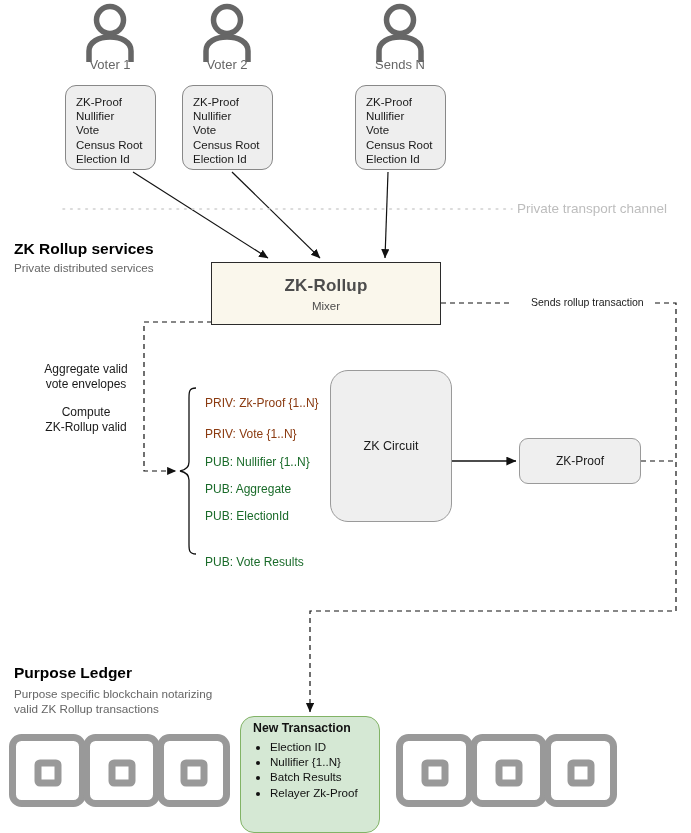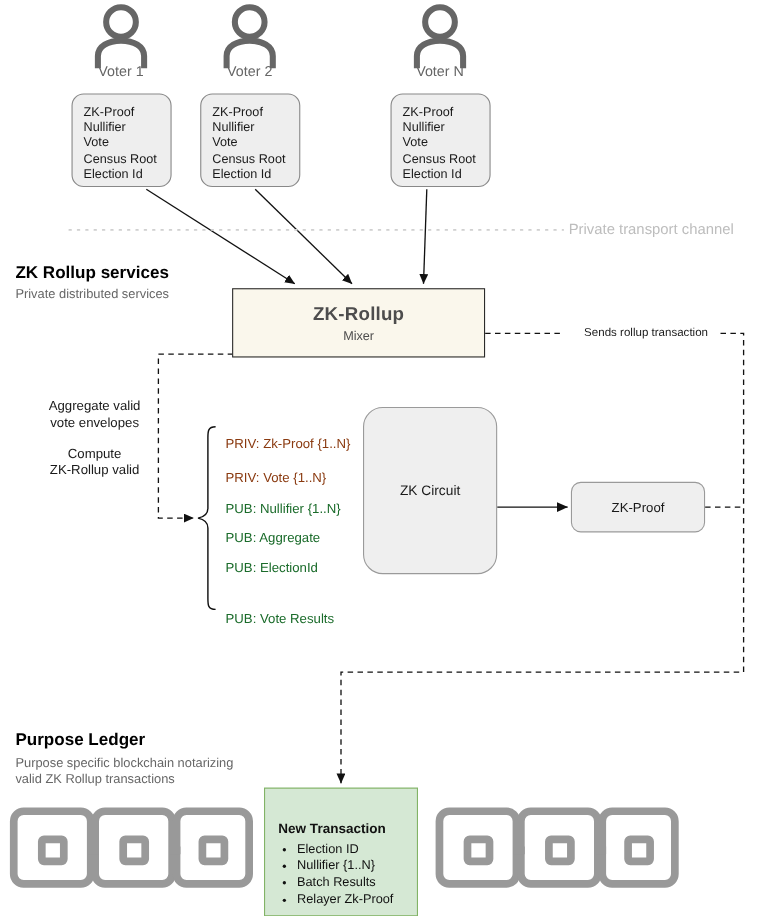--- a/index.html
+++ b/index.html
@@ -126,23 +126,23 @@
     color: #1a1a1a;
     white-space: nowrap;
     background: #ffffff;
     padding: 0 3px;
   }
 
   
   .tx-box {
     background: #d5e8d4;
     border: 1.4px solid #82b366;
-    border-radius: 0;
-    box-sizing: border-box;
-    padding: 29px 10px 10px 12px;
+    border-radius: 14px;
+    box-sizing: border-box;
+    padding: 4px 10px 10px 12px;
   }
   .tx-title {
     font-size: 12.3px;
     font-weight: bold;
     color: #111111;
     margin-bottom: 4px;
   }
   .tx-list {
     margin: 0;
     padding-left: 17px;
@@ -186,21 +186,21 @@
     <div>Census Root</div>
     <div>Election Id</div>
   </div>
 
   <div class="abs" style="left:372px; top:2px;">
     <svg class="voter-icon" viewBox="0 0 56 62">
       <circle cx="28" cy="18" r="13.5" fill="none" stroke="#666666" stroke-width="5.5"></circle>
       <path d="M7 60 L7 49 C7 40 16.5 35 28 35 C39.5 35 49 40 49 49 L49 60" fill="none" stroke="#666666" stroke-width="5.5" stroke-linejoin="round"></path>
     </svg>
   </div>
-  <div class="abs voter-label" style="left:355px; top:57px;">Voter N</div>
+  <div class="abs voter-label" style="left:355px; top:57px;">Sends N</div>
   <div class="abs envelope" style="left:355px; top:85px; width:91px; height:85px;">
     <div>ZK-Proof</div>
     <div>Nullifier</div>
     <div>Vote</div>
     <div>Census Root</div>
     <div>Election Id</div>
   </div>
 
   <svg class="abs" style="left:0; top:0;" width="691" height="833">
     <defs>

